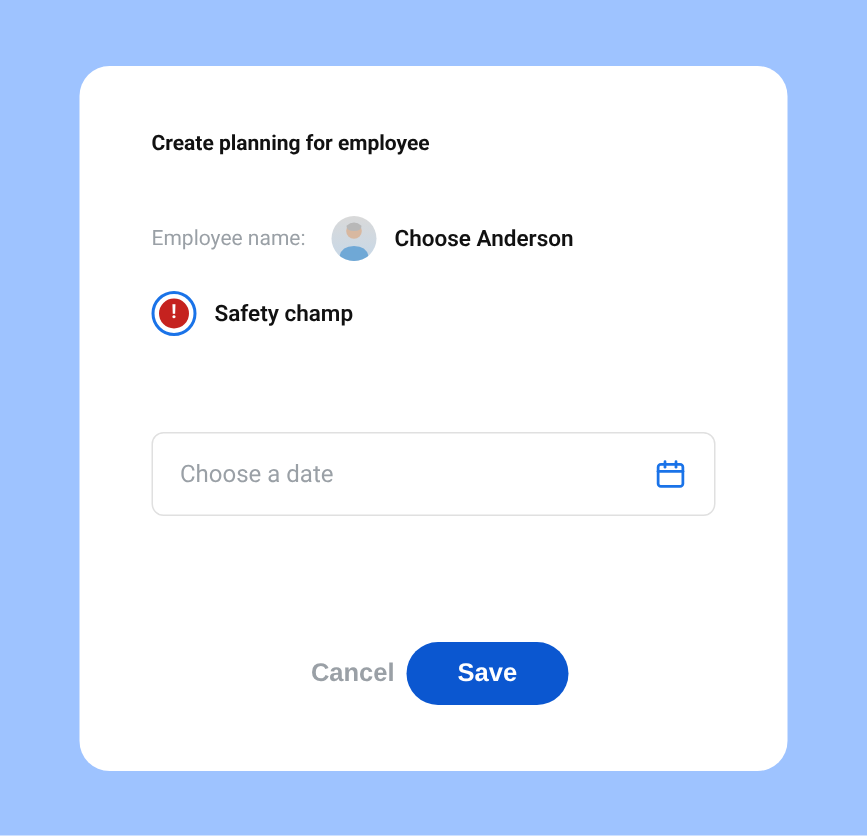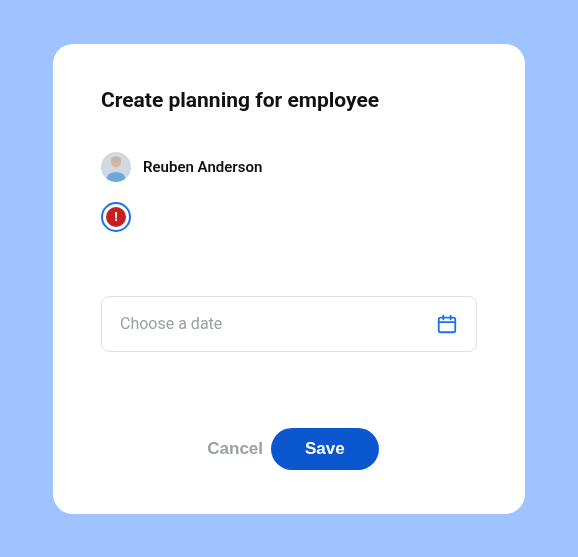--- a/index.html
+++ b/index.html
@@ -15,21 +15,21 @@
   .card {
     background: #ffffff;
     border-radius: 20px;
     width: 472px;
     height: 470px;
     padding: 44px 48px 40px 48px;
     display: flex;
     flex-direction: column;
   }
   .title {
-    font-size: 21px;
+    font-size: 14px;
     font-weight: 700;
     color: #111;
     margin-bottom: 40px;
   }
   .row {
     display: flex;
     align-items: center;
     margin-bottom: 20px;
   }
   .label {
@@ -130,37 +130,39 @@
   }
 </style>
 </head>
 <body>
 
 <div class="card">
 
   <h1 class="title">Create planning for employee</h1>
 
   <div class="row">
+    <span class="label">Employee name:</span>
     <div class="value-group">
       <span class="avatar">
         <svg viewBox="0 0 30 30">
           <circle cx="15" cy="10" r="5.2" fill="#d8b8a0"></circle>
           <path d="M10 6.5 Q15 2 20 6.5 Q20 10 15 10 Q10 10 10 6.5 Z" fill="#b8b8b8"></path>
           <path d="M5 30 Q5 20 15 20 Q25 20 25 30 Z" fill="#6fa8d6"></path>
         </svg>
       </span>
-      <span class="value">Reuben Anderson</span>
+      <span class="value">Choose Anderson</span>
     </div>
   </div>
 
   <div class="row">
     <div class="value-group">
       <span class="qual-icon">
         <span class="qual-inner">!</span>
       </span>
+      <span class="value">Safety champ</span>
     </div>
   </div>
 
   <div class="date-field">
     <span class="date-placeholder">Choose a date</span>
     <span class="calendar-icon">
       <svg width="22" height="22" viewBox="0 0 24 24" fill="none" stroke="currentColor" stroke-width="2" stroke-linecap="round" stroke-linejoin="round">
         <rect x="3" y="5" width="18" height="16" rx="2"></rect>
         <line x1="3" y1="10" x2="21" y2="10"></line>
         <line x1="8" y1="3" x2="8" y2="7"></line>

